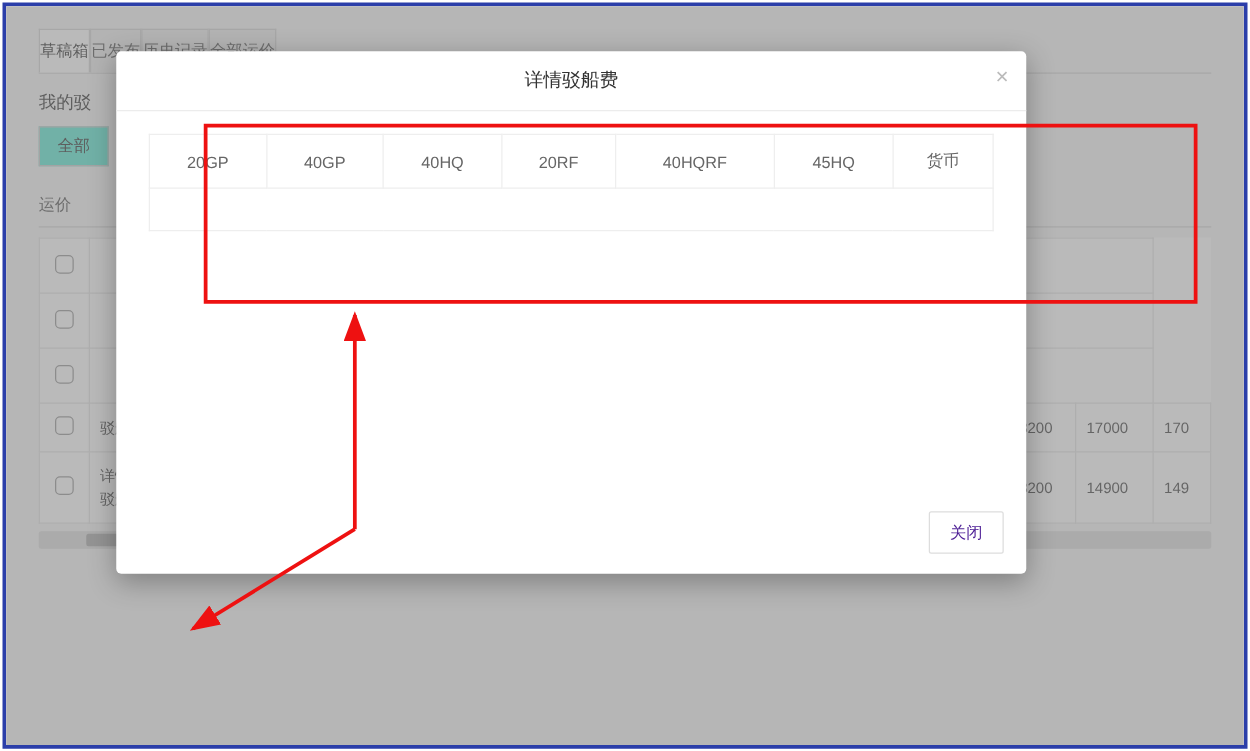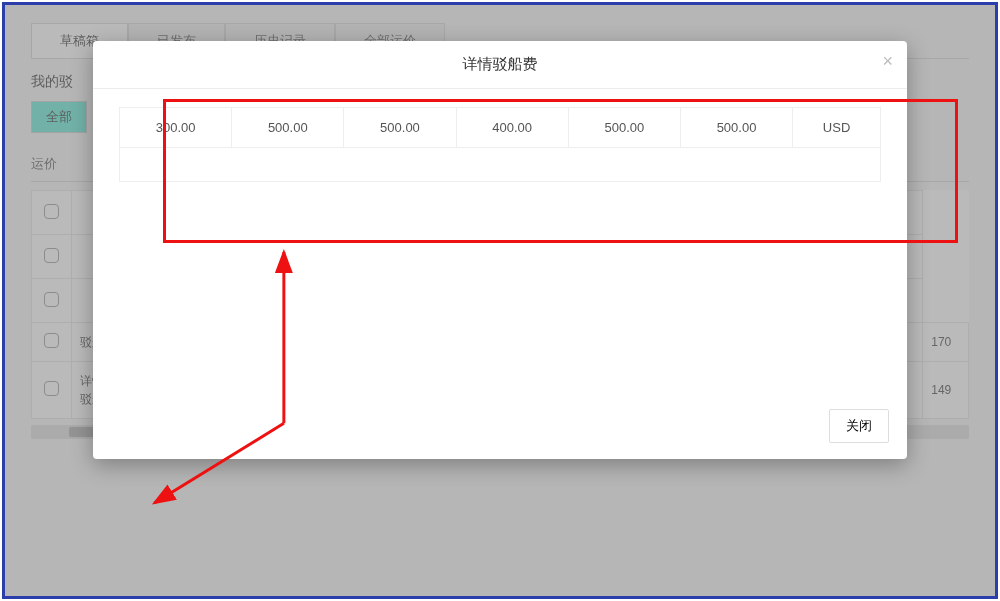--- a/index.html
+++ b/index.html
@@ -29,21 +29,21 @@
   position: absolute;
   inset: 0;
   background: rgba(130,130,130,0.55);
 }
 .tabs {
   display: flex;
   gap: 0;
   border-bottom: 1px solid #d6d6d6;
 }
 .tab {
-  padding: 8px 28px;
+  padding: 8px 0;
   background: #f0f0f0;
   border: 1px solid #d6d6d6;
   border-bottom: none;
   color: #555;
   font-size: 13px;
   cursor: pointer;
 }
 .tab.active {
   background: #fff;
   color: #333;
@@ -109,21 +109,21 @@
   top: 2px; bottom: 2px;
   background: #aaa;
   border-radius: 2px;
 }
 
 
 .modal {
   position: absolute;
   left: 88px;
   top: 36px;
-  width: 814px;
+  width: 728px;
   background: #fff;
   border-radius: 4px;
   box-shadow: 0 6px 22px rgba(0,0,0,0.3);
   z-index: 10;
 }
 .modal-header {
   position: relative;
   padding: 14px 16px;
   text-align: center;
   border-bottom: 1px solid #ececec;
@@ -166,21 +166,21 @@
 .modal-footer {
   padding: 10px 18px 16px 18px;
   text-align: right;
 }
 .close-btn {
   display: inline-block;
   padding: 7px 16px;
   border: 1px solid #ddd;
   background: #fff;
   font-size: 13px;
-  color: #000000;
+  color: #4c1d95;
   cursor: pointer;
   border-radius: 2px;
 }
 
 
 .red-box {
   position: absolute;
   border: 3px solid #e11;
   z-index: 20;
 }
@@ -273,28 +273,28 @@
   <div class="bg-overlay"></div>
 
   <div class="modal">
     <div class="modal-header">
       <span>详情驳船费</span>
       <span class="modal-close">×</span>
     </div>
     <div class="modal-body">
       <table class="modal-table">
         <tbody>
-        <tr>
-          <td>300.00</td>
-          <td>500.00</td>
-          <td>500.00</td>
-          <td>400.00</td>
-          <td>500.00</td>
-          <td>500.00</td>
-          <td>USD</td>
+        <tr class="head-row">
+          <th>20GP</th>
+          <th>40GP</th>
+          <th>40HQ</th>
+          <th>20RF</th>
+          <th>40HQRF</th>
+          <th>45HQ</th>
+          <th>货币</th>
         </tr>
         <tr>
           <td colspan="7" style="height:34px"></td>
         </tr>
       </tbody>
         </table>
     </div>
     <div class="modal-footer">
       <span class="close-btn">关闭</span>
     </div>

